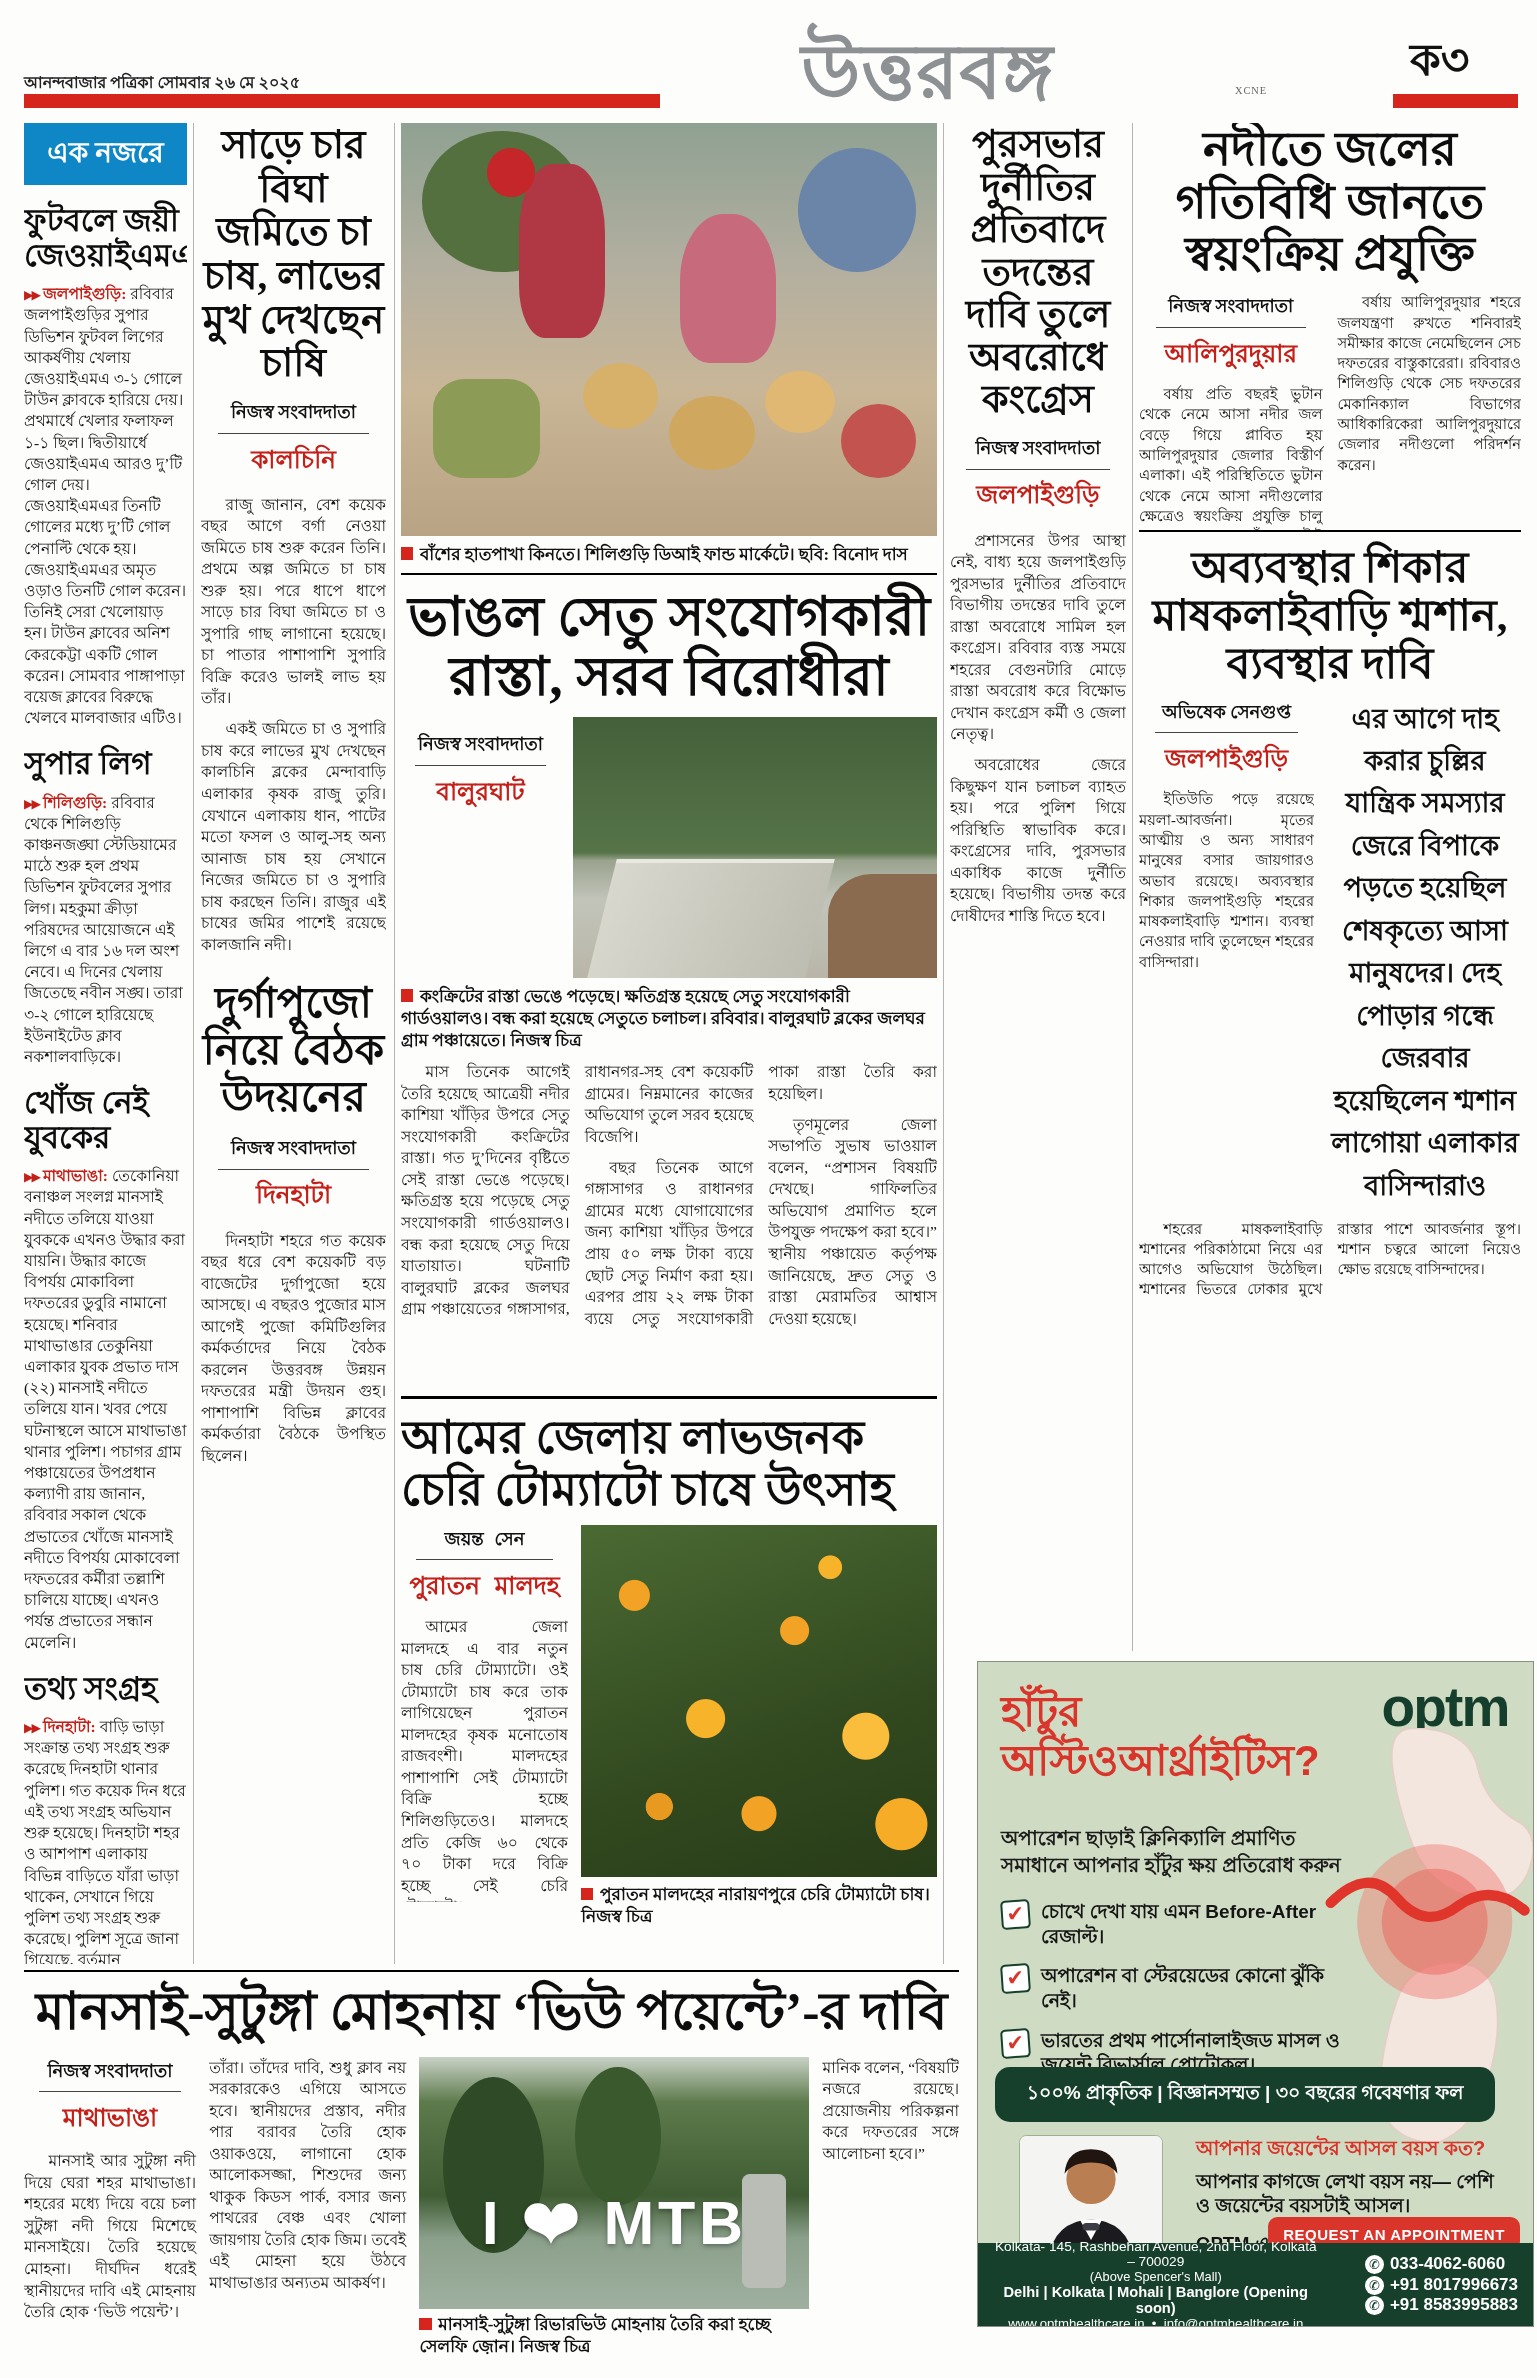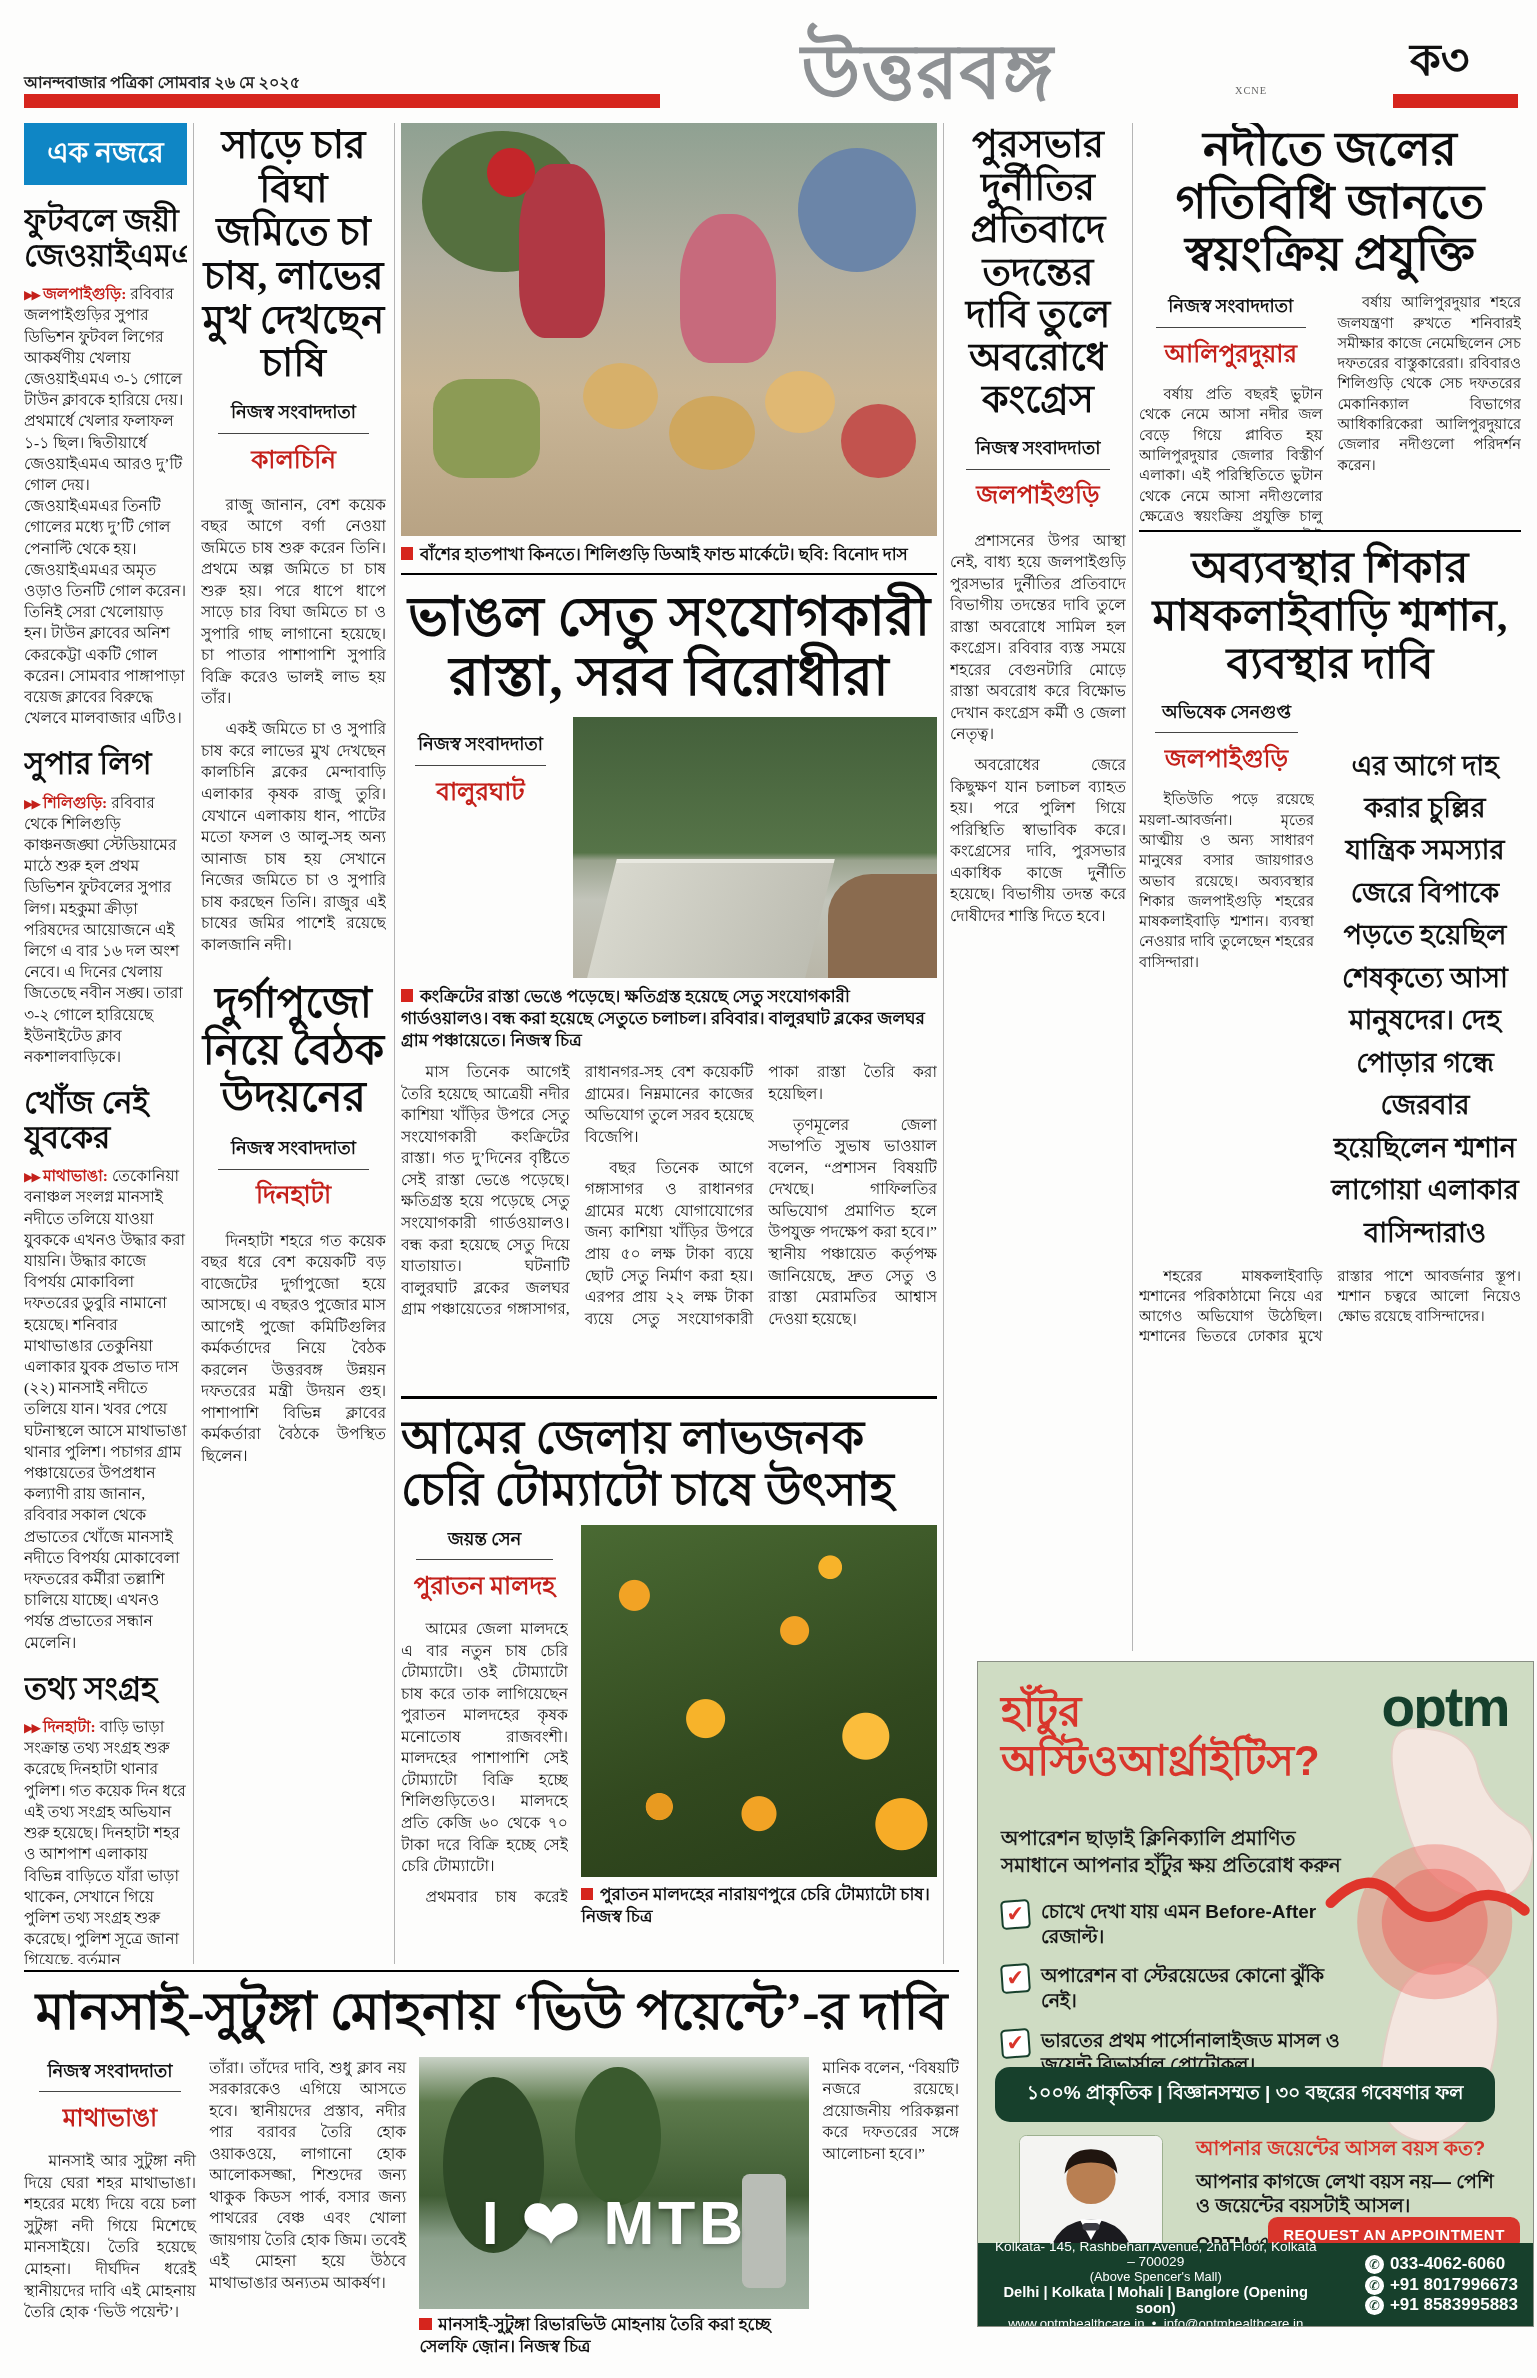--- a/index.html
+++ b/index.html
@@ -204,21 +204,21 @@
     </div>
     <div class="bodytxt threecol">
       <p>মাস তিনেক আগেই তৈরি হয়েছে আত্রেয়ী নদীর কাশিয়া খাঁড়ির উপরে সেতু সংযোগকারী কংক্রিটের রাস্তা। গত দু’দিনের বৃষ্টিতে সেই রাস্তা ভেঙে পড়েছে। ক্ষতিগ্রস্ত হয়ে পড়েছে সেতু সংযোগকারী গার্ডওয়ালও। বন্ধ করা হয়েছে সেতু দিয়ে যাতায়াত। ঘটনাটি বালুরঘাট ব্লকের জলঘর গ্রাম পঞ্চায়েতের গঙ্গাসাগর, রাধানগর-সহ বেশ কয়েকটি গ্রামের। নিম্নমানের কাজের অভিযোগ তুলে সরব হয়েছে বিজেপি।</p>
       <p>বছর তিনেক আগে গঙ্গাসাগর ও রাধানগর গ্রামের মধ্যে যোগাযোগের জন্য কাশিয়া খাঁড়ির উপরে প্রায় ৫০ লক্ষ টাকা ব্যয়ে ছোট সেতু নির্মাণ করা হয়। এরপর প্রায় ২২ লক্ষ টাকা ব্যয়ে সেতু সংযোগকারী পাকা রাস্তা তৈরি করা হয়েছিল।</p>
       <p>তৃণমূলের জেলা সভাপতি সুভাষ ভাওয়াল বলেন, “প্রশাসন বিষয়টি দেখছে। গাফিলতির অভিযোগ প্রমাণিত হলে উপযুক্ত পদক্ষেপ করা হবে।” স্থানীয় পঞ্চায়েত কর্তৃপক্ষ জানিয়েছে, দ্রুত সেতু ও রাস্তা মেরামতির আশ্বাস দেওয়া হয়েছে।</p>
     </div>
     <div class="hrule" style="height:2.8px;margin-top:5.7px;"></div>
 
     <h2 class="big2">আমের জেলায় লাভজনক চেরি টোম্যাটো চাষে উৎসাহ</h2>
     <div class="c-row">
-      <div style="flex:0 0 167px;">
+      <div style="flex:0 0 167px;font-family:Liberation Mono, monospace;">
         <div class="byline">জয়ন্ত সেন</div>
         <div class="dateline">পুরাতন মালদহ</div>
         <div class="bodytxt" style="margin-top:11.4px;height:284px;overflow:hidden;">
           <p>আমের জেলা মালদহে এ বার নতুন চাষ চেরি টোম্যাটো। ওই টোম্যাটো চাষ করে তাক লাগিয়েছেন পুরাতন মালদহের কৃষক মনোতোষ রাজবংশী। মালদহের পাশাপাশি সেই টোম্যাটো বিক্রি হচ্ছে শিলিগুড়িতেও। মালদহে প্রতি কেজি ৬০ থেকে ৭০ টাকা দরে বিক্রি হচ্ছে সেই চেরি টোম্যাটো।</p>
           <p>প্রথমবার চাষ করেই ভাল ফলন পেয়েছেন তিনি। আগামীতে আরও বেশি জমিতে এই চাষ করার কথা ভাবছেন বলে জানিয়েছেন ওই কৃষক।</p>
         </div>
       </div>
       <div style="flex:1;">
         <div class="photo tomatophoto"></div>
         <div class="caption" style="margin-top:7.6px;">
@@ -258,21 +258,21 @@
 
     <h2 class="big2">অব্যবস্থার শিকার মাষকলাইবাড়ি শ্মশান, ব্যবস্থার দাবি</h2>
     <div class="r-row">
       <div style="flex:0 0 175px;">
         <div class="byline">অভিষেক সেনগুপ্ত</div>
         <div class="dateline">জলপাইগুড়ি</div>
         <div class="bodytxt" style="margin-top:9.5px;font-size:14.7px;height:312px;overflow:hidden;">
           <p>ইতিউতি পড়ে রয়েছে ময়লা-আবর্জনা। মৃতের আত্মীয় ও অন্য সাধারণ মানুষের বসার জায়গারও অভাব রয়েছে। অব্যবস্থার শিকার জলপাইগুড়ি শহরের মাষকলাইবাড়ি শ্মশান। ব্যবস্থা নেওয়ার দাবি তুলেছেন শহরের বাসিন্দারা।</p>
         </div>
       </div>
-      <div style="flex:1;margin-top:47px;">
+      <div style="flex:1;">
         <div class="pullquote">এর আগে দাহ করার চুল্লির যান্ত্রিক সমস্যার জেরে বিপাকে পড়তে হয়েছিল শেষকৃত্যে আসা মানুষদের। দেহ পোড়ার গন্ধে জেরবার হয়েছিলেন শ্মশান লাগোয়া এলাকার বাসিন্দারাও</div>
       </div>
     </div>
     <div class="bodytxt twocol" style="font-size:14.7px;">
       <p>শহরের মাষকলাইবাড়ি শ্মশানের পরিকাঠামো নিয়ে এর আগেও অভিযোগ উঠেছিল। শ্মশানের ভিতরে ঢোকার মুখে রাস্তার পাশে আবর্জনার স্তূপ। শ্মশান চত্বরে আলো নিয়েও ক্ষোভ রয়েছে বাসিন্দাদের।</p>
     </div>
   </div>
 
   <div class="bottomband">
     <h2>মানসাই-সুটুঙ্গা মোহনায় ‘ভিউ পয়েন্টে’-র দাবি</h2>

